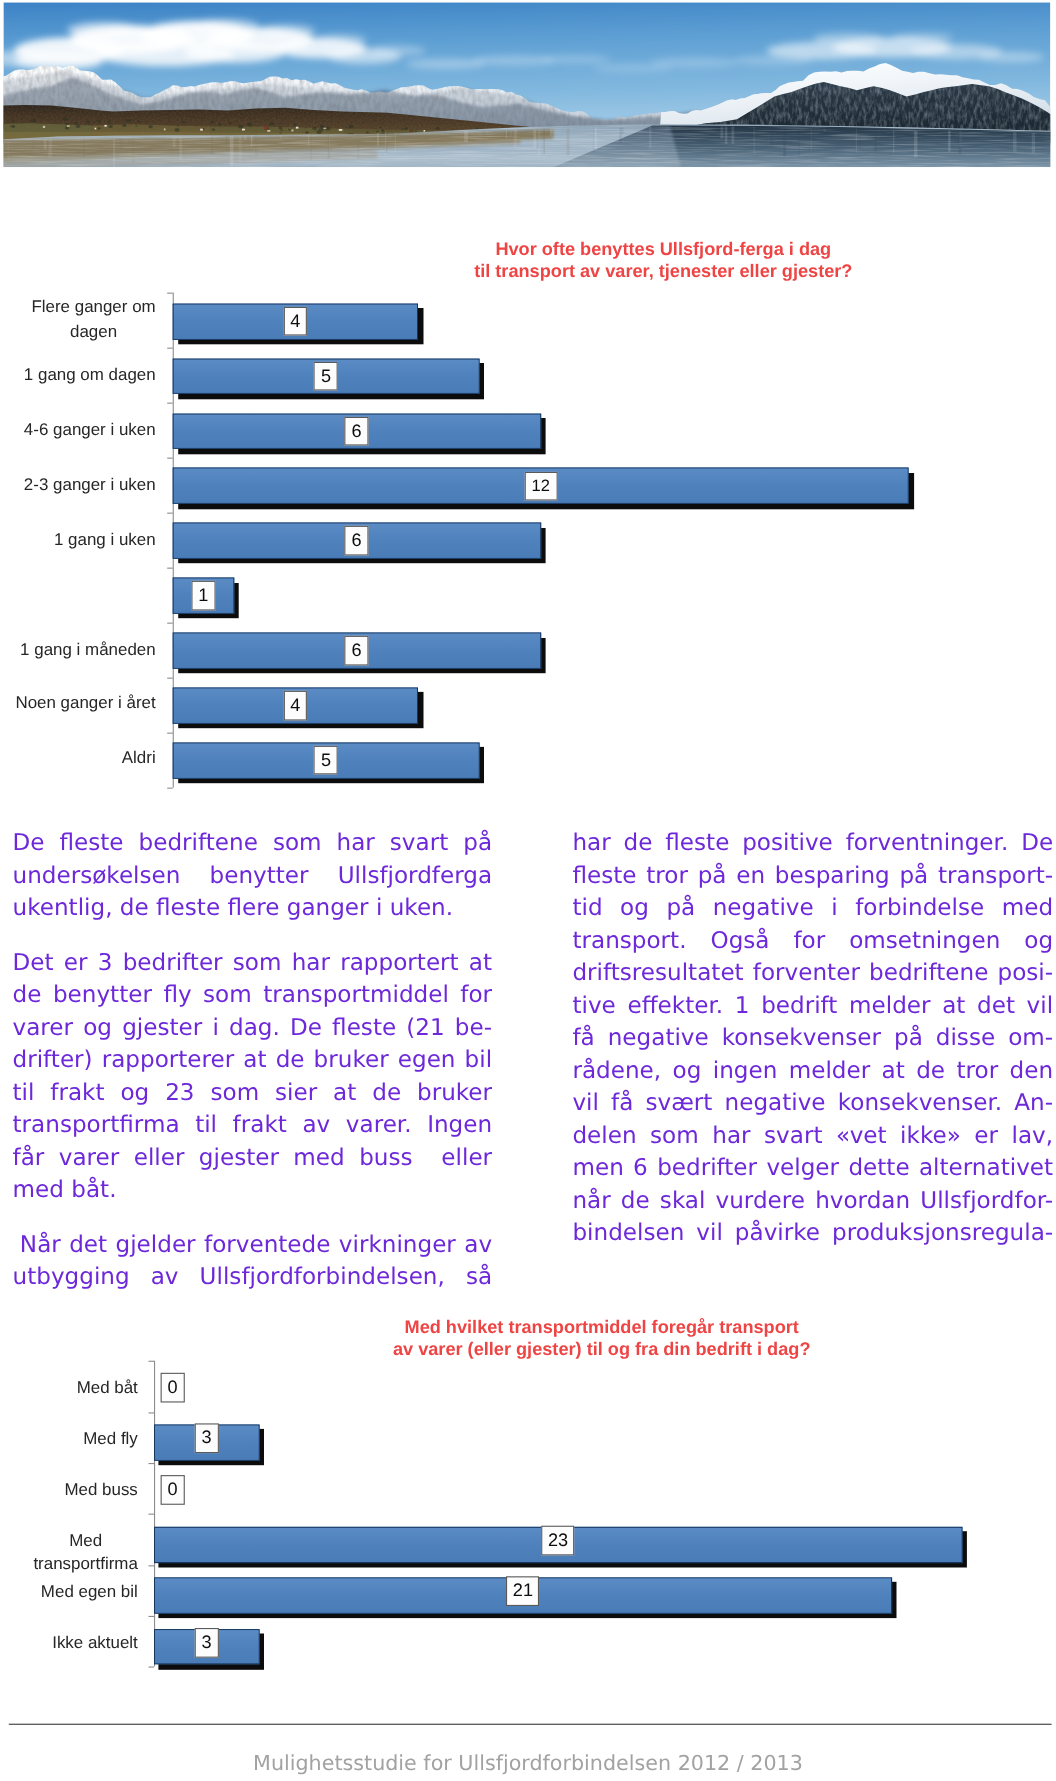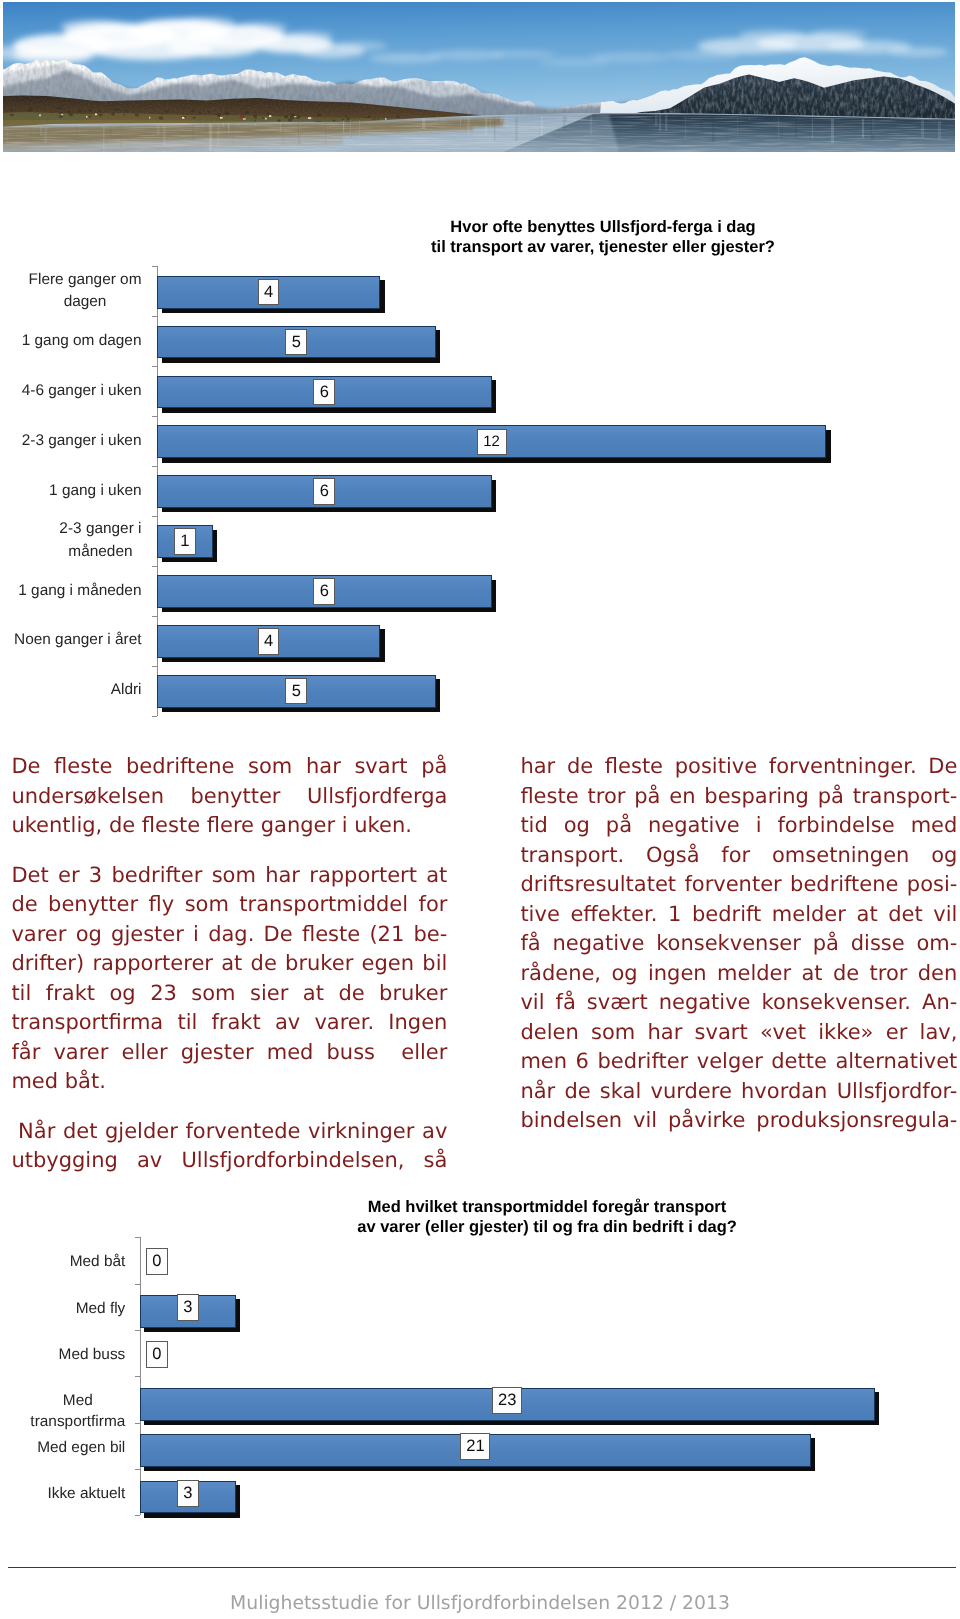--- a/index.html
+++ b/index.html
@@ -19,23 +19,23 @@
   .tick{position:absolute;background:#8c8c8c;height:1px;width:5px;}
   .bar-shadow{position:absolute;background:#0c0c0c;}
   .bar{position:absolute;background:#4f81bd;border:1px solid #16365c;box-sizing:border-box;}
   .bar-inner{position:absolute;left:0;top:0;right:0;bottom:0;
              background:linear-gradient(to bottom,#5a8bc4 0%,#4f81bd 50%,#4a7cb8 100%);}
   .dlabel{position:absolute;background:#fdfdfd;border:1px solid #595959;
           color:#0d0d0d;font-family:"Liberation Sans",sans-serif;
           display:flex;align-items:center;justify-content:center;
           box-sizing:border-box;line-height:1;}
   .ctitle{position:absolute;text-align:center;font-family:"Liberation Sans",sans-serif;
-          font-weight:bold;color:#000000;font-size:16.5px;line-height:19.6px;}
-
-  .col{position:absolute;color:#7f1d1d;font-size:21px;}
+          font-weight:bold;color:#ef4444;font-size:16.5px;line-height:19.6px;}
+
+  .col{position:absolute;color:#6d28d9;font-size:21px;}
   .tline{display:flex;justify-content:space-between;white-space:pre;height:29.5px;line-height:29.5px;}
   .tline.last{display:block;}
   .pgap{height:20px;}
 
   #rule{position:absolute;left:8px;top:1567px;width:948px;height:1.3px;background:#3a3a3a;}
   #pagenum{position:absolute;left:0;top:1546px;width:959px;text-align:right;color:#1f3b55;
            font-size:25px;line-height:25px;font-family:"DejaVu Sans",sans-serif;padding-left:36px;}
   #caption{position:absolute;left:-2px;top:1592.5px;width:964px;text-align:center;
            color:#a2a2a2;font-size:18.8px;line-height:22px;font-family:"DejaVu Sans",sans-serif;}
 </style>
@@ -451,21 +451,20 @@
 <div class="bar" style="left:157.0px;top:475.3px;width:334.6px;height:32.9px">
         <span class="bar-inner"></span>
       </div>
 <div class="dlabel" style="left:313.3px;top:478.4px;width:21.9px;height:26.4px;font-size:16.5px">6</div>
 <div class="cat-label" style="left:0px;top:479.7px;width:141.5px;line-height:22.6px;font-size:15.4px">1 gang i uken</div>
 <div class="bar-shadow" style="left:161.5px;top:529.5px;width:55.8px;height:32.9px"></div>
 <div class="bar" style="left:157.0px;top:525.2px;width:55.8px;height:32.9px">
         <span class="bar-inner"></span>
       </div>
 <div class="dlabel" style="left:173.9px;top:528.3px;width:21.9px;height:26.4px;font-size:16.5px">1</div>
-<div class="cat-label" style="left:0px;top:518.3px;width:141.5px;line-height:22.6px;font-size:15.4px"><span style="display:inline-block;text-align:center">2-3 ganger i<br>måneden</span></div>
 <div class="bar-shadow" style="left:161.5px;top:579.5px;width:334.6px;height:32.9px"></div>
 <div class="bar" style="left:157.0px;top:575.2px;width:334.6px;height:32.9px">
         <span class="bar-inner"></span>
       </div>
 <div class="dlabel" style="left:313.3px;top:578.3px;width:21.9px;height:26.4px;font-size:16.5px">6</div>
 <div class="cat-label" style="left:0px;top:579.5px;width:141.5px;line-height:22.6px;font-size:15.4px">1 gang i måneden</div>
 <div class="bar-shadow" style="left:161.5px;top:629.4px;width:223.0px;height:32.9px"></div>
 <div class="bar" style="left:157.0px;top:625.1px;width:223.0px;height:32.9px">
         <span class="bar-inner"></span>
       </div>

